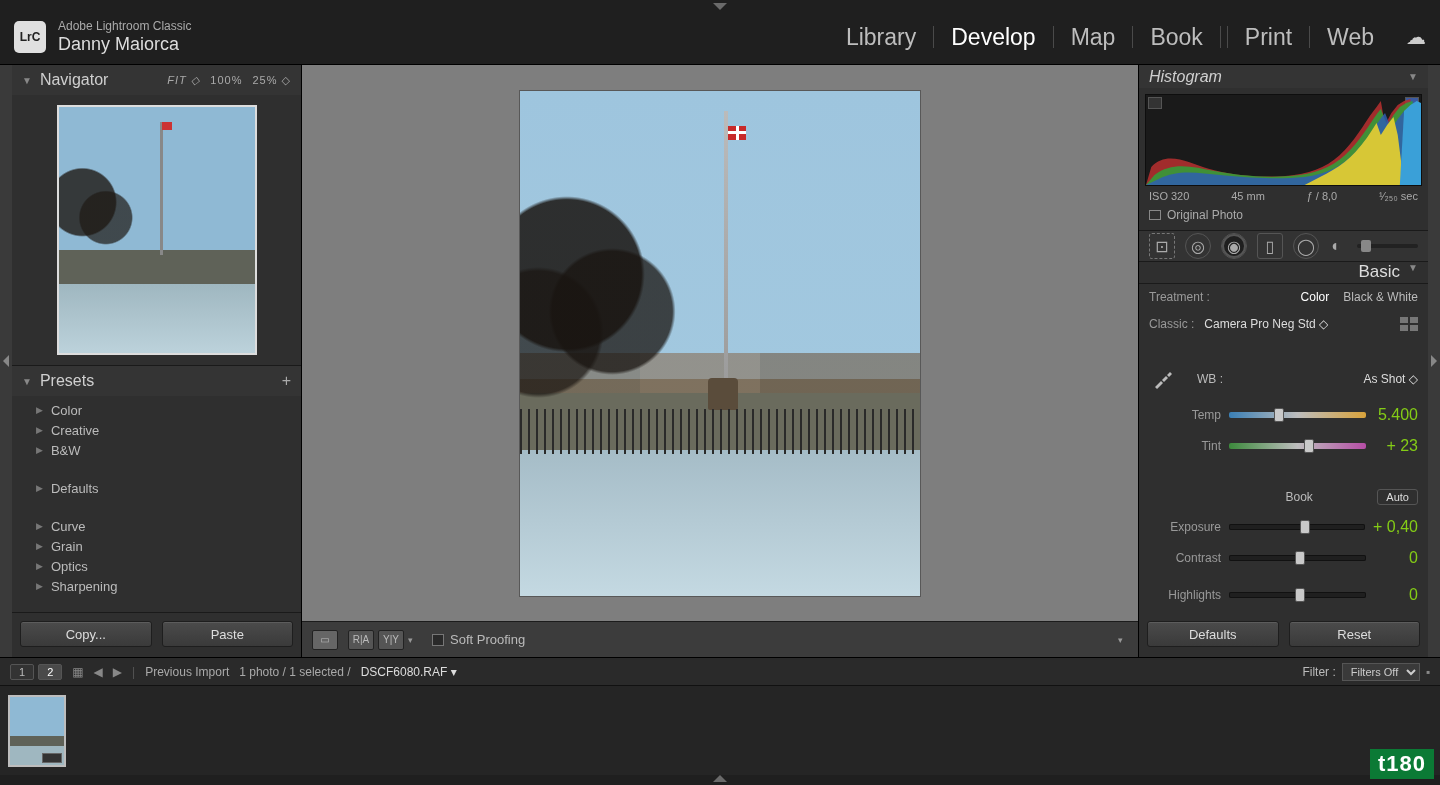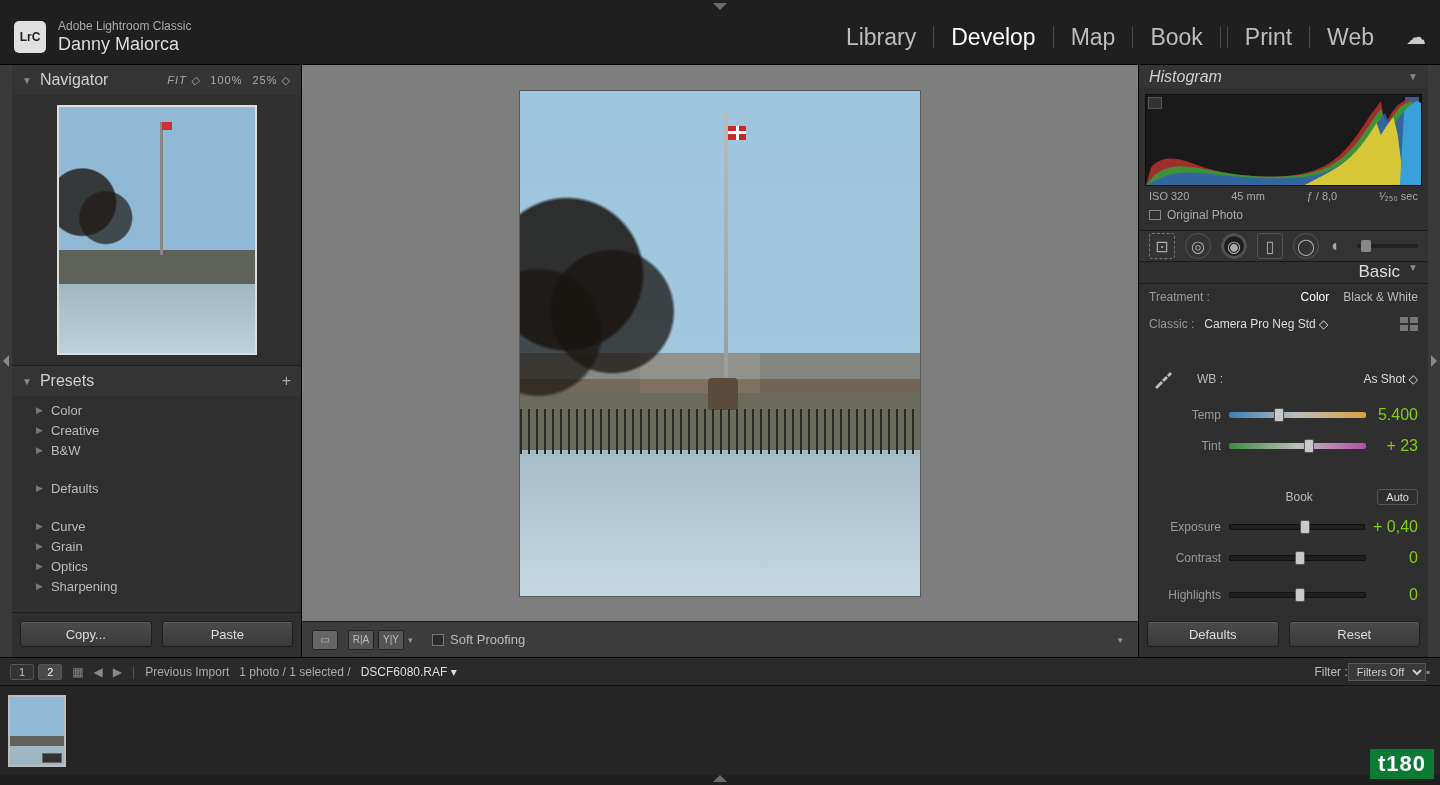--- a/index.html
+++ b/index.html
@@ -125,21 +125,21 @@
 
   
   .filmstrip{height:118px;background:#1f1f1f;border-top:1px solid #000;display:flex;flex-direction:column;}
   .fs-top{height:28px;display:flex;align-items:center;padding:0 10px;gap:10px;color:#bbb;font-size:12px;background:#2a2a2a;border-bottom:1px solid #111;}
   .fs-top .seg{display:flex;gap:4px;}
   .fs-top .chip{padding:1px 8px;border:1px solid #555;border-radius:2px;background:#333;cursor:pointer;font-size:11px;}
   .fs-top .chip.active{background:#4a4a4a;color:#fff;}
   .fs-top .icn{color:#888;cursor:pointer;}
   .fs-top .path{color:#aaa;}
   .fs-top .fname{color:#ddd;}
-  .fs-top .filter{margin-left:auto;display:flex;align-items:center;}
+  .fs-top .filter{margin-left:auto;display:flex;align-items:center;gap:6px;}
   .fs-top select{background:#3a3a3a;color:#ccc;border:1px solid #555;font-size:11px;padding:1px 4px;}
   .fs-body{flex:1;display:flex;align-items:center;padding:6px 8px;gap:8px;background:#252525;}
   .thumb{width:58px;height:72px;border:2px solid #bdbdbd;background:linear-gradient(to bottom,#8fb9d4 0%,#8fb9d4 58%,#5f6258 58%,#5f6258 72%,#9fb7c0 72%);position:relative;}
   .thumb .badge{position:absolute;right:2px;bottom:2px;width:20px;height:10px;background:#333;border:1px solid #666;}
 
   .bottom-arrow{height:10px;display:flex;justify-content:center;background:#1f1f1f;}
   .watermark{position:absolute;right:6px;bottom:6px;background:#0b7a35;color:#fff;font-weight:700;font-size:22px;padding:2px 8px;letter-spacing:1px;font-family:Arial,sans-serif;}
 </style>
 </head>
 <body>

